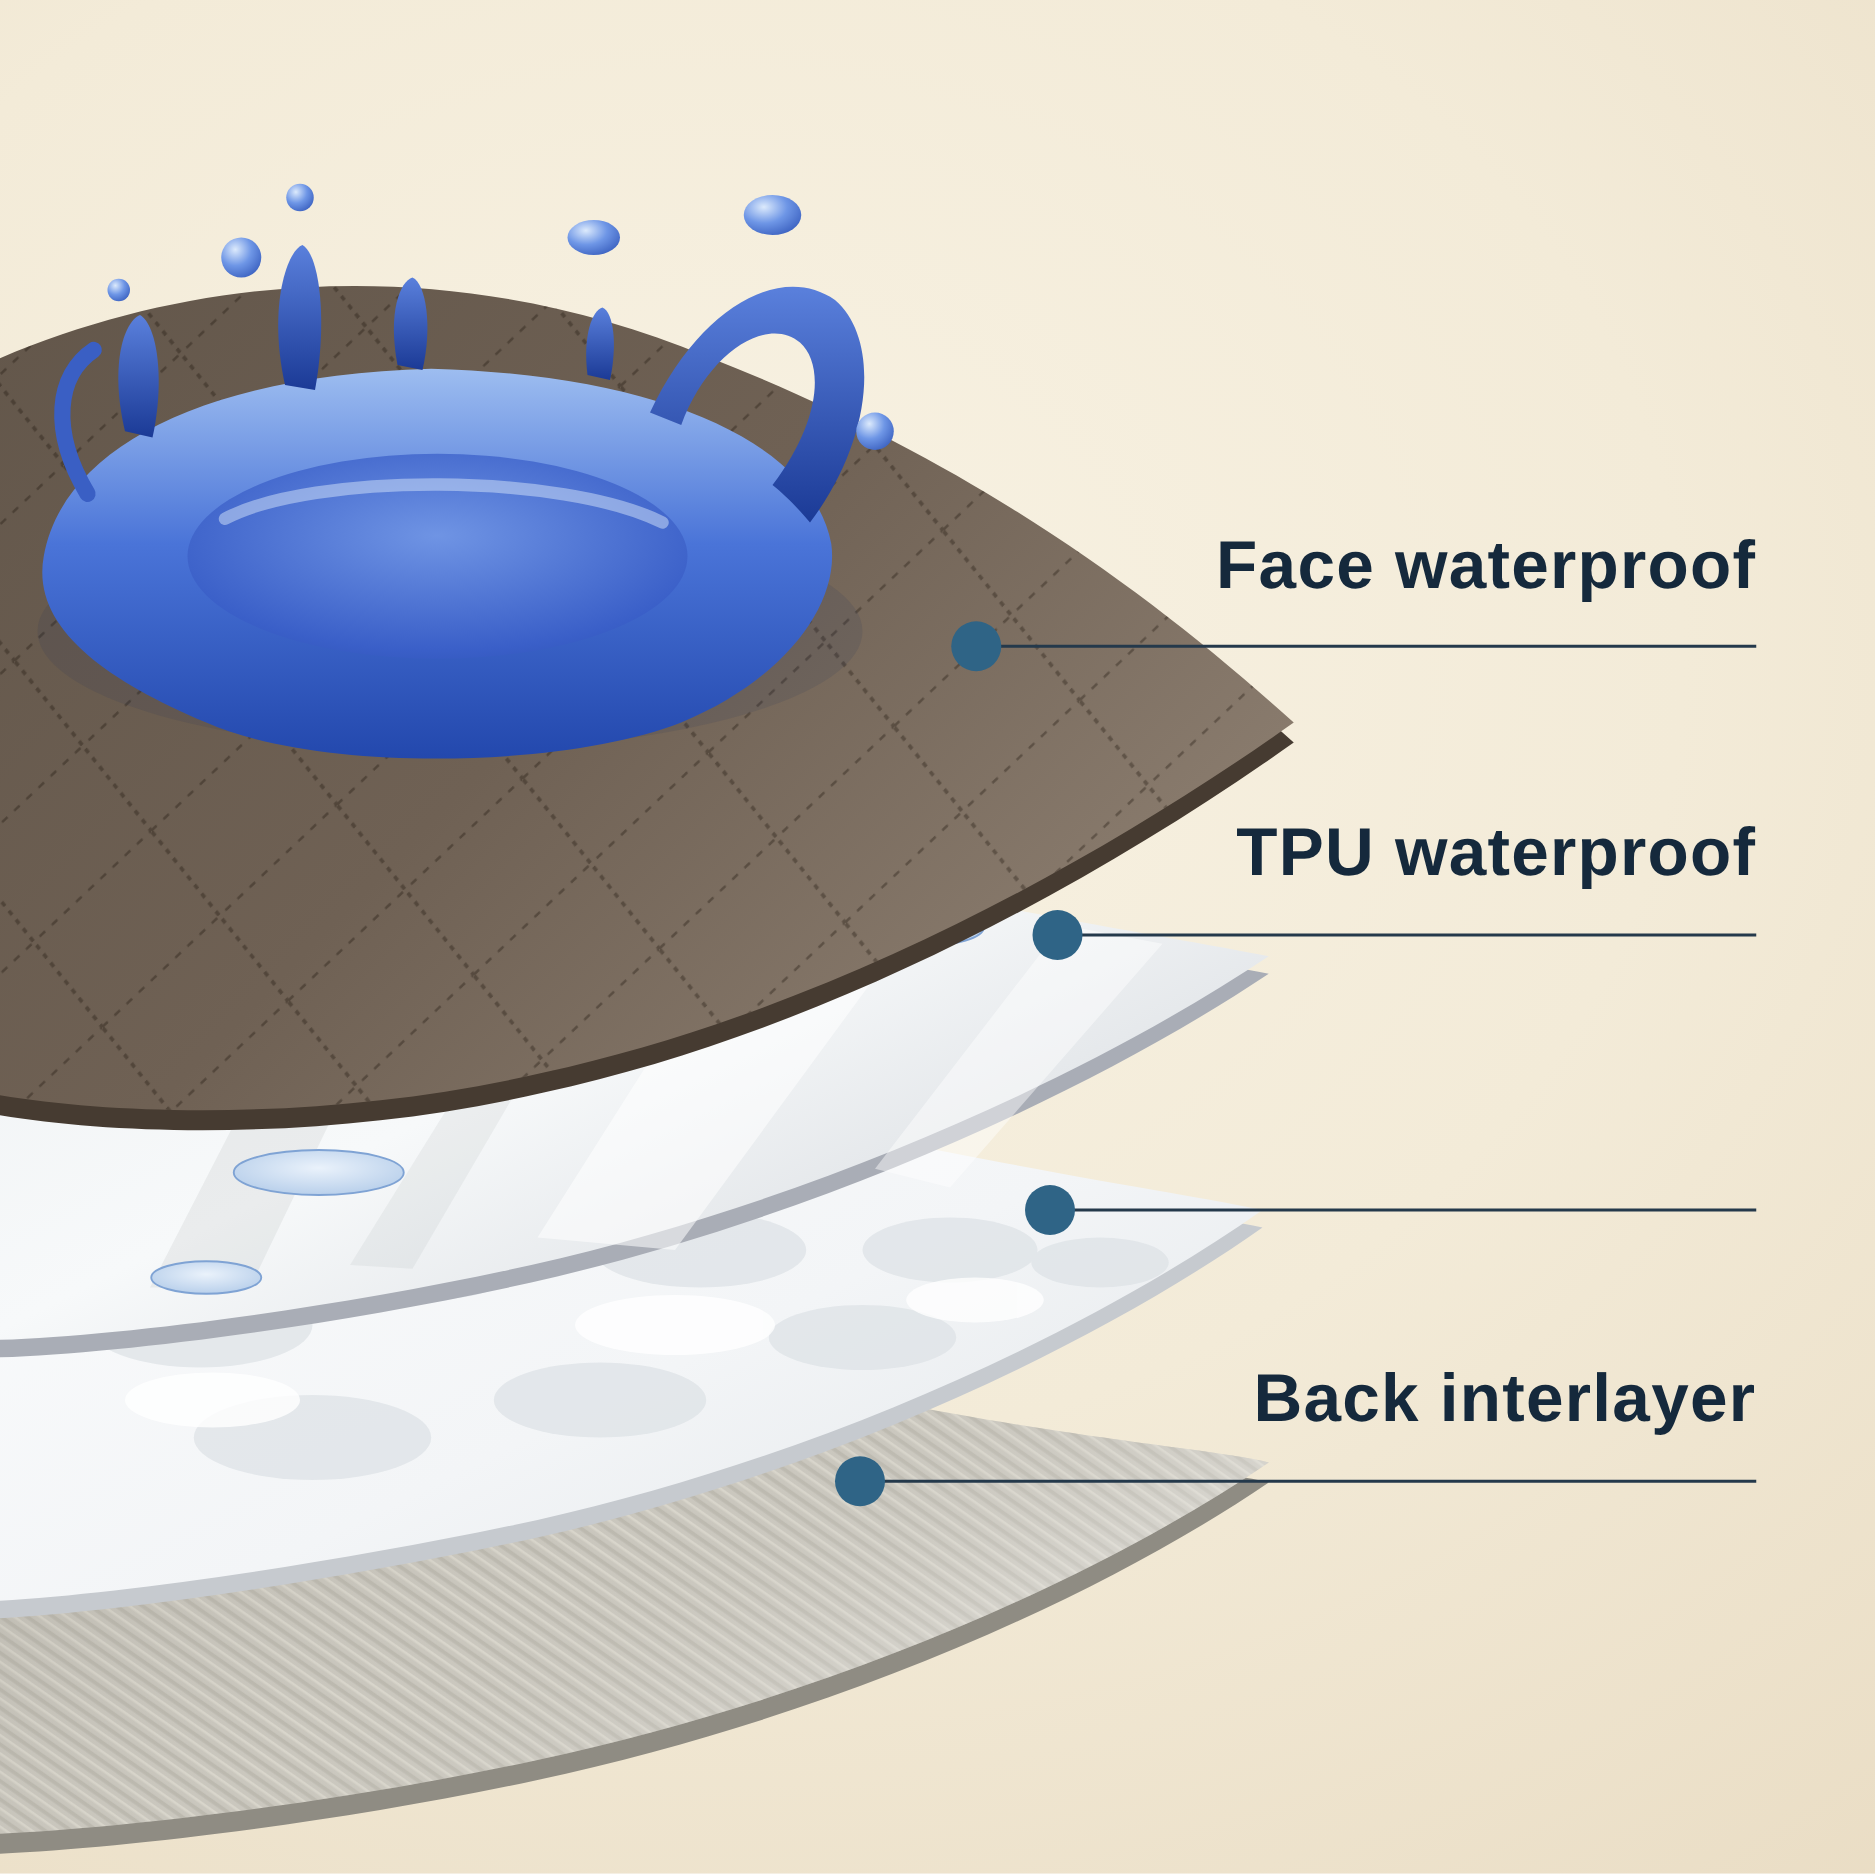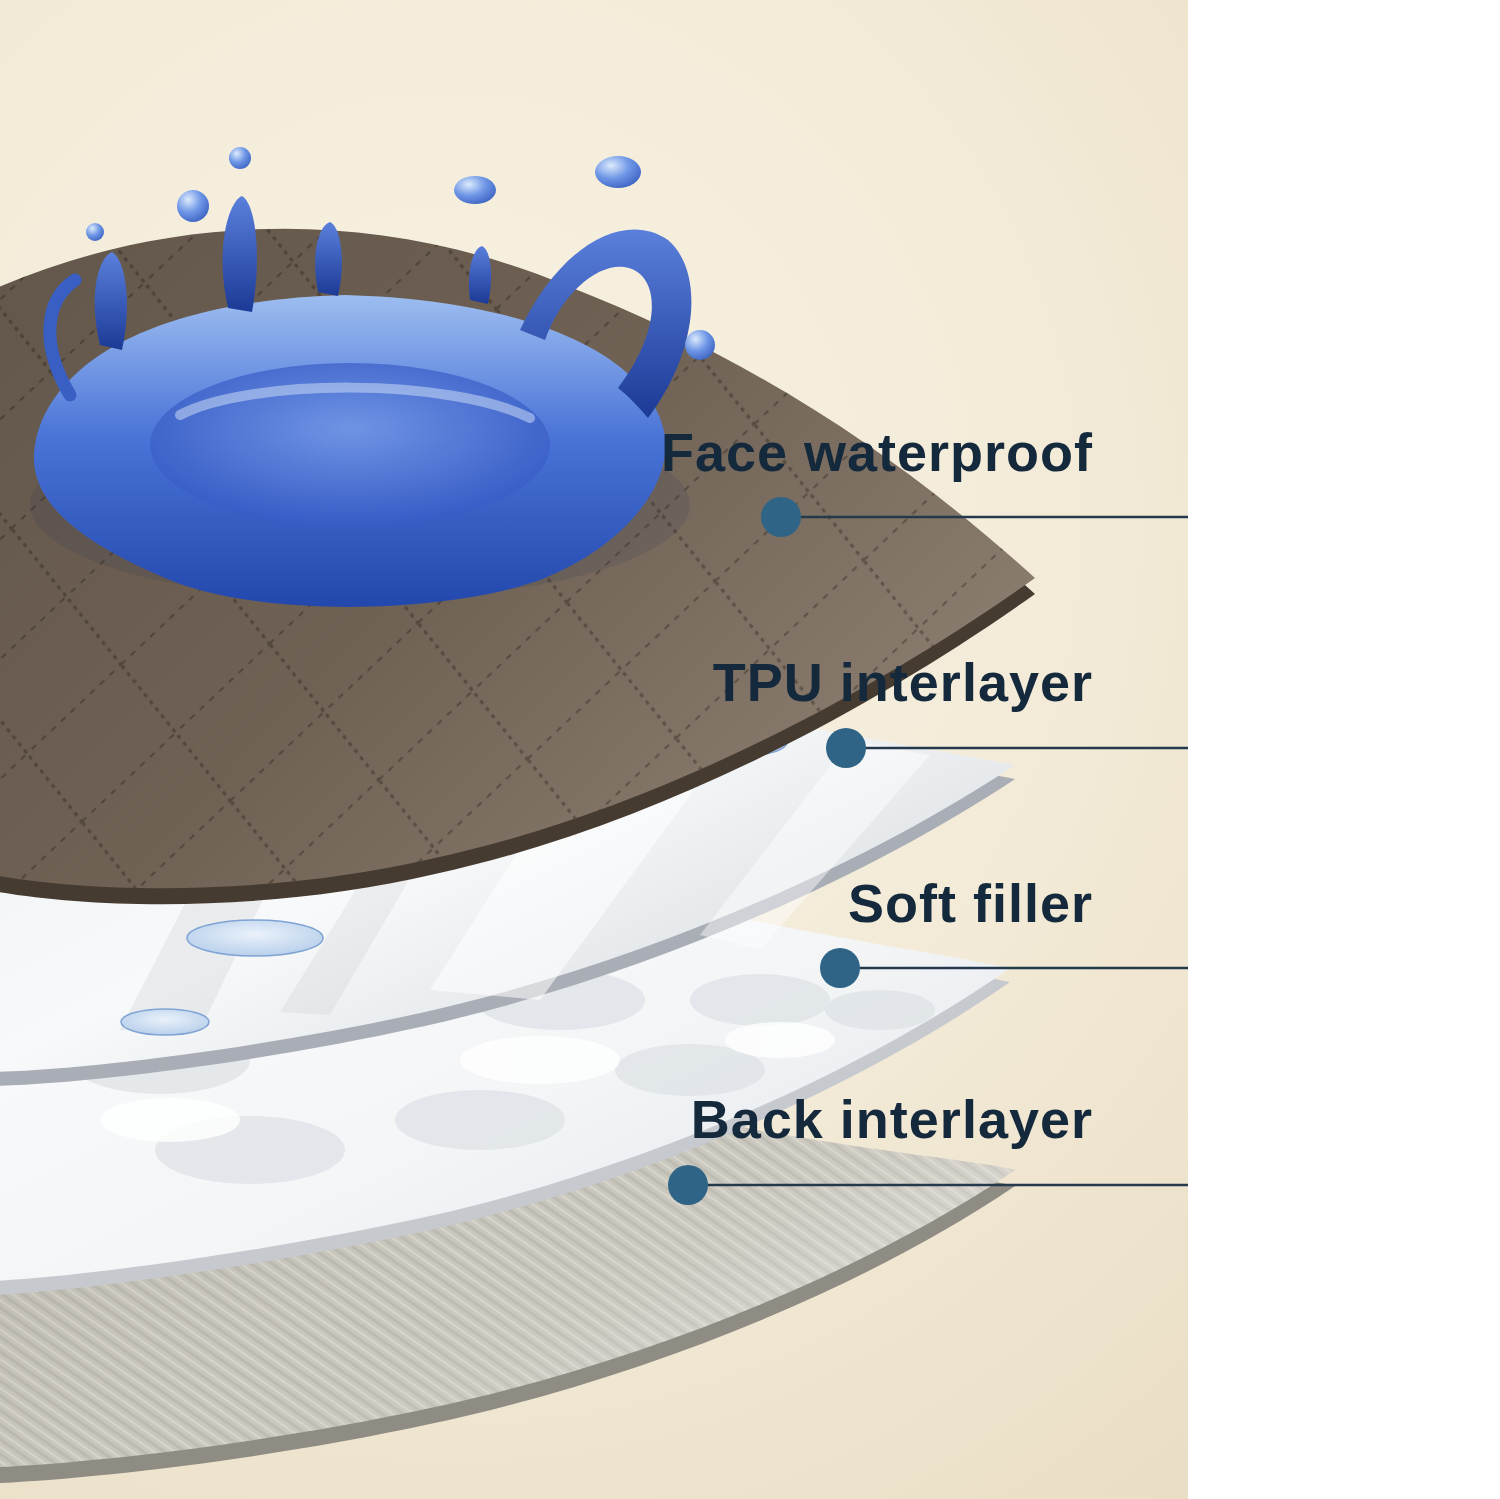--- a/index.html
+++ b/index.html
@@ -1,18 +1,18 @@
 <!DOCTYPE html>
 <html><head>
 <meta charset="utf-8">
 <style>
   html,body{margin:0;padding:0;}
   .canvas{
     position:relative;
-    width:1188px;height:1499px;
+    width:1500px;height:1499px;
     overflow:hidden;
     background: radial-gradient(115% 95% at 38% 35%, #f8f2e3 0%, #f3ebd8 45%, #e7d9bf 100%);
     font-family:"Liberation Sans", sans-serif;
   }
   .canvas svg{position:absolute;left:0;top:0;}
   .label{
     position:absolute;
     right:95px;
     text-align:right;
     font-size:54px;
@@ -170,19 +170,18 @@
       <line x1="840" y1="968" x2="1405" y2="968" stroke-width="2.5" stroke="#24394b"></line>
       <circle cx="840" cy="968" r="20" fill="#2f6486"></circle>
 
       <line x1="688" y1="1185" x2="1405" y2="1185" stroke-width="2.5" stroke="#24394b"></line>
       <circle cx="688" cy="1185" r="20" fill="#2f6486"></circle>
     </g>
   </svg>
 
   <div class="label label-face">Face waterproof</div>
 
-  <div class="label label-tpu">TPU interlayer</div>
+  <div class="label label-tpu">TPU waterproof</div>
 
-  <div class="label label-filler">Soft filler</div>
 
   <div class="label label-back">Back interlayer</div>
 
 </div>
 
 </body></html>

